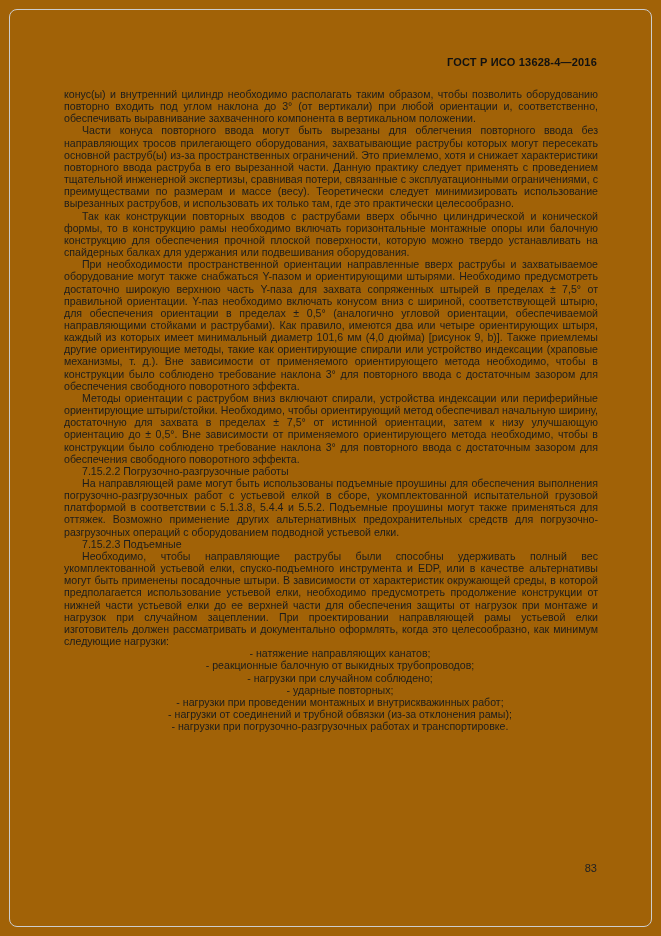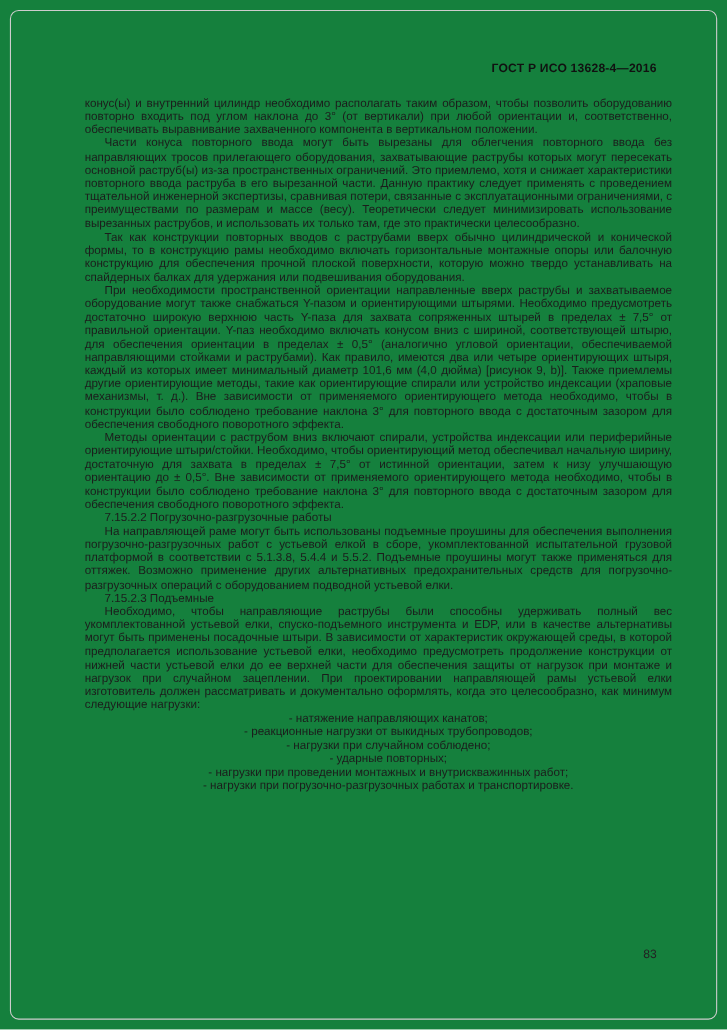--- a/index.html
+++ b/index.html
@@ -1,21 +1,21 @@
 <!DOCTYPE html>
 <html><head>
 <meta charset="utf-8">
 <style>
   * { margin: 0; padding: 0; box-sizing: border-box; }
   html, body { background: #ffffff; }
   .page {
     position: relative;
     width: 661px;
     height: 936px;
-    background: #15803d;
+    background: #a16207;
     font-family: "Liberation Sans", "DejaVu Sans", sans-serif;
     color: #1c1c1c;
     overflow: hidden;
   }
   .frame {
     position: absolute;
     inset: 9px;
     border: 1px solid #cdcdcd;
     border-radius: 8px;
     pointer-events: none;
@@ -25,21 +25,21 @@
     top: 56px;
     right: 64px;
     font-size: 11px;
     font-weight: bold;
     color: #111111;
     letter-spacing: 0.2px;
   }
   .body-text {
     position: absolute;
     top: 88px;
-    left: 77px;
+    left: 64px;
     width: 534px;
     font-size: 10.6px;
     line-height: 12.15px;
     text-align: justify;
   }
   .body-text p {
     text-indent: 18px;
     margin: 0;
   }
   .body-text p.no-indent { text-indent: 0; }
@@ -64,21 +64,22 @@
     <p class="no-indent">конус(ы) и внутренний цилиндр необходимо располагать таким образом, чтобы позволить оборудованию повторно входить под углом наклона до 3° (от вертикали) при любой ориентации и, соответственно, обеспечивать выравнивание захваченного компонента в вертикальном положении.</p>
     <p>Части конуса повторного ввода могут быть вырезаны для облегчения повторного ввода без направляющих тросов прилегающего оборудования, захватывающие раструбы которых могут пересекать основной раструб(ы) из-за пространственных ограничений. Это приемлемо, хотя и снижает характеристики повторного ввода раструба в его вырезанной части. Данную практику следует применять с проведением тщательной инженерной экспертизы, сравнивая потери, связанные с эксплуатационными ограничениями, с преимуществами по размерам и массе (весу). Теоретически следует минимизировать использование вырезанных раструбов, и использовать их только там, где это практически целесообразно.</p>
     <p>Так как конструкции повторных вводов с раструбами вверх обычно цилиндрической и конической формы, то в конструкцию рамы необходимо включать горизонтальные монтажные опоры или балочную конструкцию для обеспечения прочной плоской поверхности, которую можно твердо устанавливать на спайдерных балках для удержания или подвешивания оборудования.</p>
     <p>При необходимости пространственной ориентации направленные вверх раструбы и захватываемое оборудование могут также снабжаться Y-пазом и ориентирующими штырями. Необходимо предусмотреть достаточно широкую верхнюю часть Y-паза для захвата сопряженных штырей в пределах ± 7,5° от правильной ориентации. Y-паз необходимо включать конусом вниз с шириной, соответствующей штырю, для обеспечения ориентации в пределах ± 0,5° (аналогично угловой ориентации, обеспечиваемой направляющими стойками и раструбами). Как правило, имеются два или четыре ориентирующих штыря, каждый из которых имеет минимальный диаметр 101,6 мм (4,0 дюйма) [рисунок 9, b)]. Также приемлемы другие ориентирующие методы, такие как ориентирующие спирали или устройство индексации (храповые механизмы, т. д.). Вне зависимости от применяемого ориентирующего метода необходимо, чтобы в конструкции было соблюдено требование наклона 3° для повторного ввода с достаточным зазором для обеспечения свободного поворотного эффекта.</p>
     <p>Методы ориентации с раструбом вниз включают спирали, устройства индексации или периферийные ориентирующие штыри/стойки. Необходимо, чтобы ориентирующий метод обеспечивал начальную ширину, достаточную для захвата в пределах ± 7,5° от истинной ориентации, затем к низу улучшающую ориентацию до ± 0,5°. Вне зависимости от применяемого ориентирующего метода необходимо, чтобы в конструкции было соблюдено требование наклона 3° для повторного ввода с достаточным зазором для обеспечения свободного поворотного эффекта.</p>
     <p>7.15.2.2 Погрузочно-разгрузочные работы</p>
     <p>На направляющей раме могут быть использованы подъемные проушины для обеспечения выполнения погрузочно-разгрузочных работ с устьевой елкой в сборе, укомплектованной испытательной грузовой платформой в соответствии с 5.1.3.8, 5.4.4 и 5.5.2. Подъемные проушины могут также применяться для оттяжек. Возможно применение других альтернативных предохранительных средств для погрузочно-разгрузочных операций с оборудованием подводной устьевой елки.</p>
     <p>7.15.2.3 Подъемные</p>
     <p>Необходимо, чтобы направляющие раструбы были способны удерживать полный вес укомплектованной устьевой елки, спуско-подъемного инструмента и EDP, или в качестве альтернативы могут быть применены посадочные штыри. В зависимости от характеристик окружающей среды, в которой предполагается использование устьевой елки, необходимо предусмотреть продолжение конструкции от нижней части устьевой елки до ее верхней части для обеспечения защиты от нагрузок при монтаже и нагрузок при случайном зацеплении. При проектировании направляющей рамы устьевой елки изготовитель должен рассматривать и документально оформлять, когда это целесообразно, как минимум следующие нагрузки:</p>
     <p class="list-item">- натяжение направляющих канатов;</p>
-    <p class="list-item">- реакционные нагрузки от выкидных трубопроводов;</p>
+    <p class="list-item">- реакционные балочную от выкидных трубопроводов;</p>
     <p class="list-item">- нагрузки при случайном соблюдено;</p>
     <p class="list-item">- ударные повторных;</p>
     <p class="list-item">- нагрузки при проведении монтажных и внутрискважинных работ;</p>
+    <p class="list-item">- нагрузки от соединений и трубной обвязки (из-за отклонения рамы);</p>
     <p class="list-item">- нагрузки при погрузочно-разгрузочных работах и транспортировке.</p>
   </div>
 
   <div class="page-number">83</div>
 </div>
 
 </body></html>

